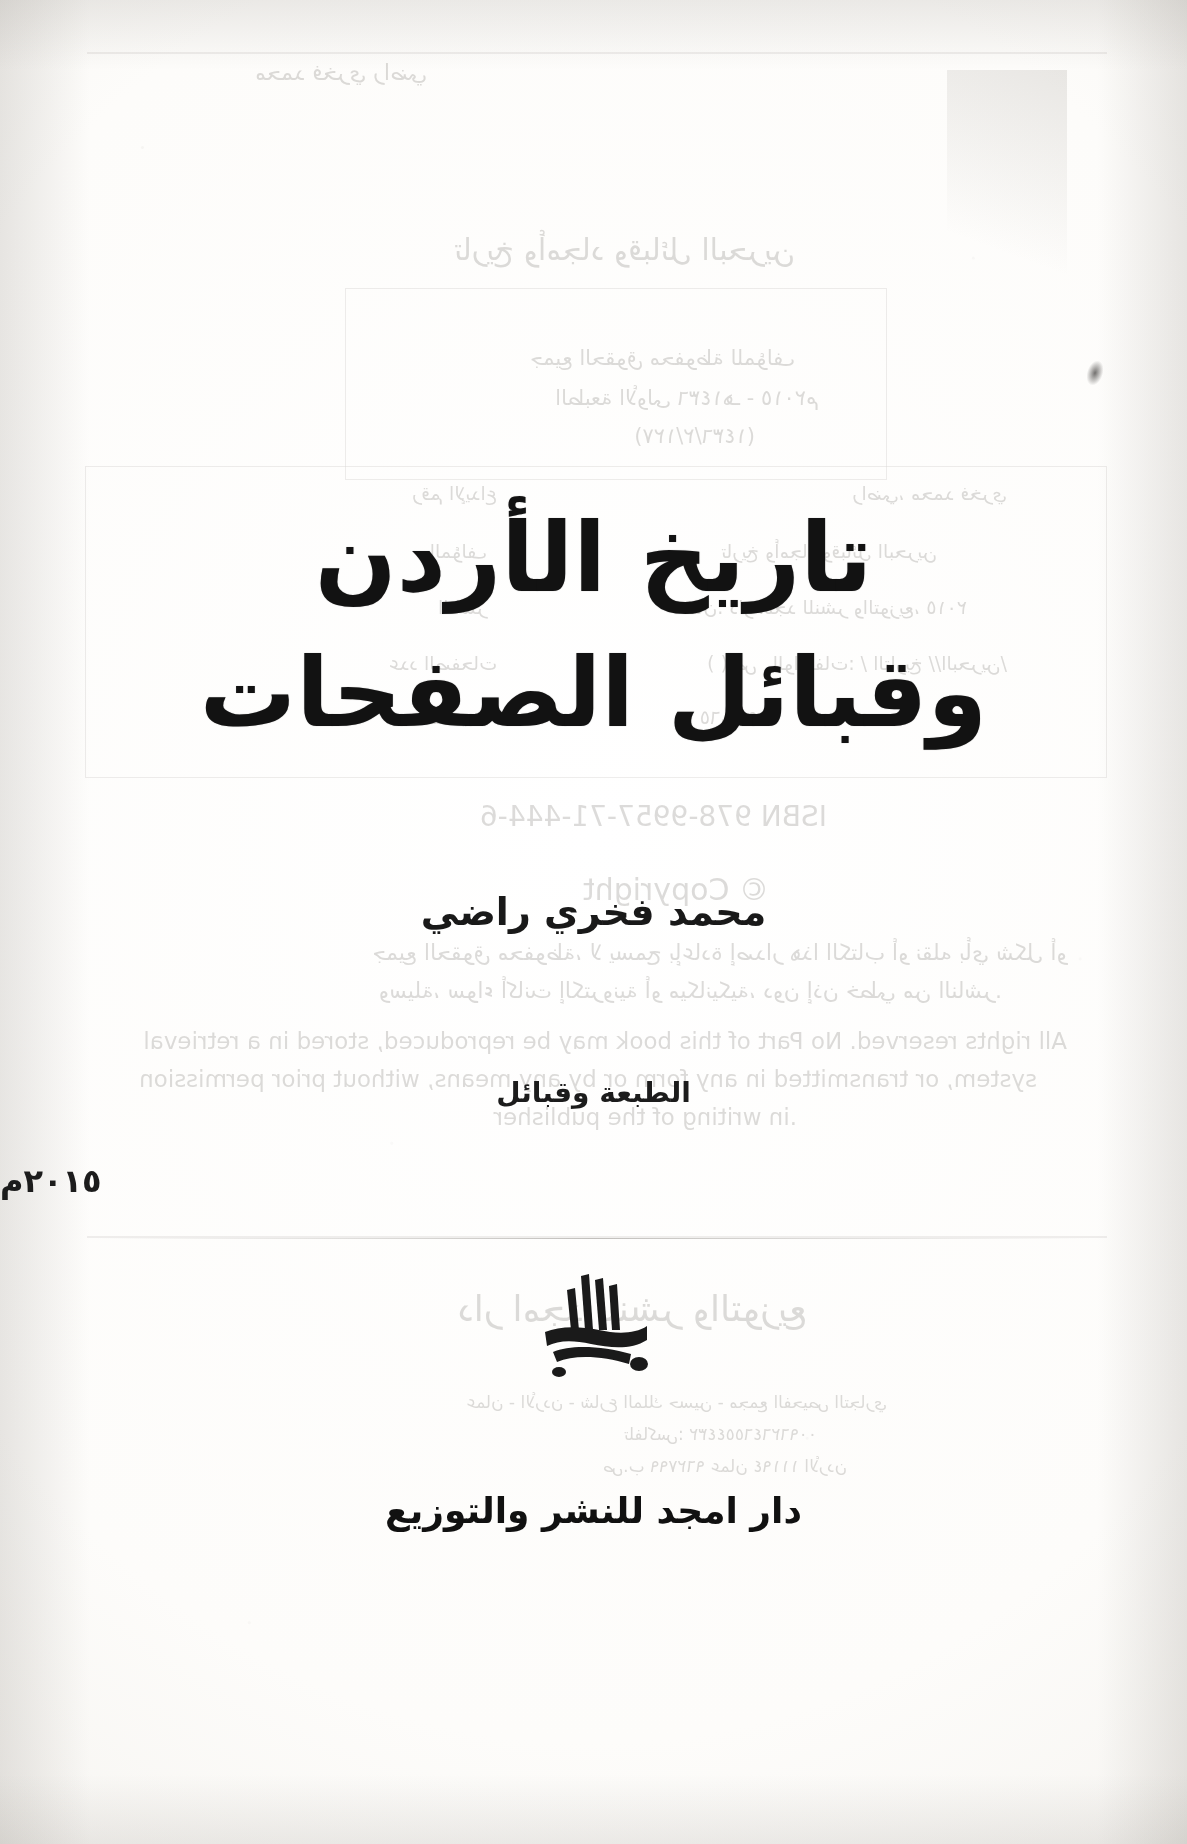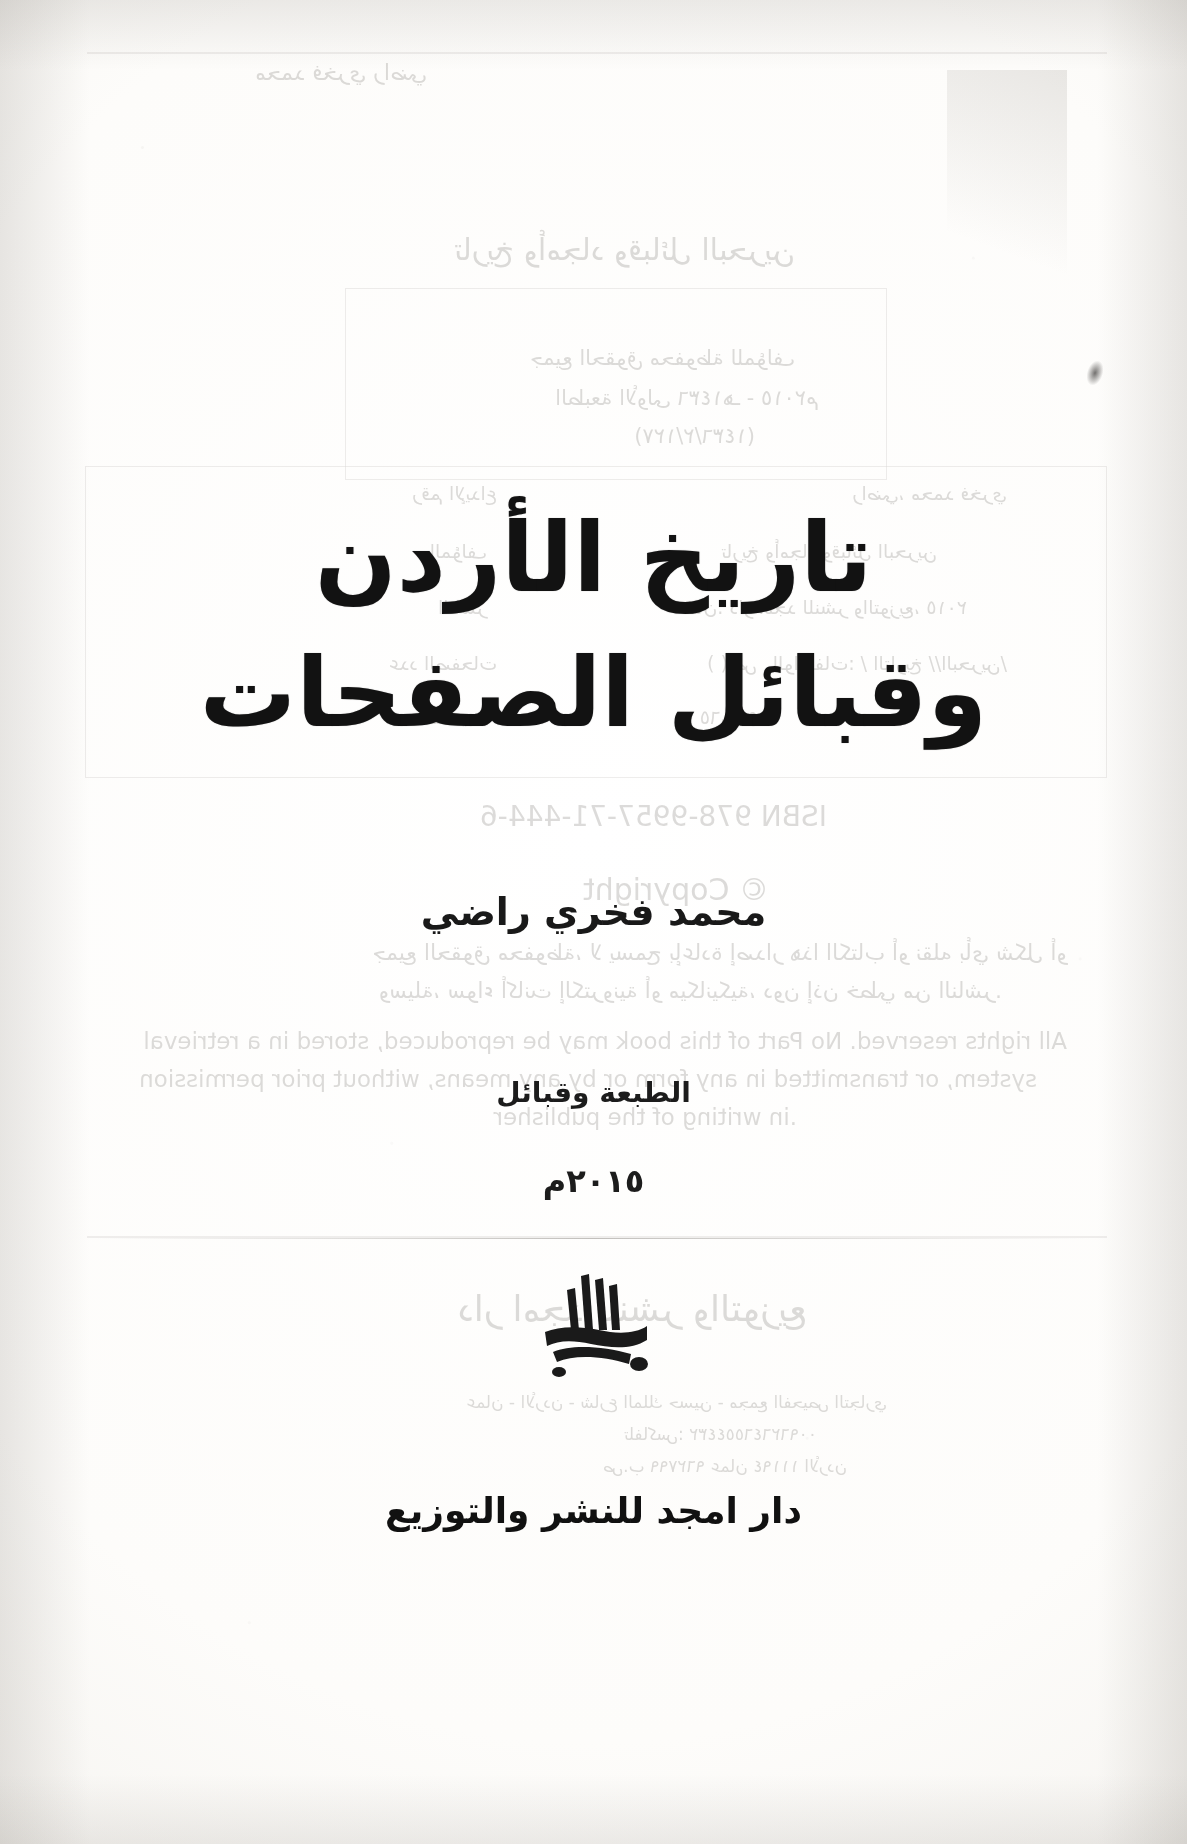--- a/index.html
+++ b/index.html
@@ -134,21 +134,21 @@
     text-align: center;
     font-size: 28px;
     color: #1c1c1c;
     font-weight: 600;
   }
 
   .year {
     position: absolute;
     top: 1162px;
     left: 0; right: 0;
-    text-align: center;
+    text-align: left;
     font-size: 32px;
     color: #1c1c1c;
     font-weight: 600;
     letter-spacing: 1px;
   }
 
   .divider {
     position: absolute;
     top: 1238px;
     left: 95px;

